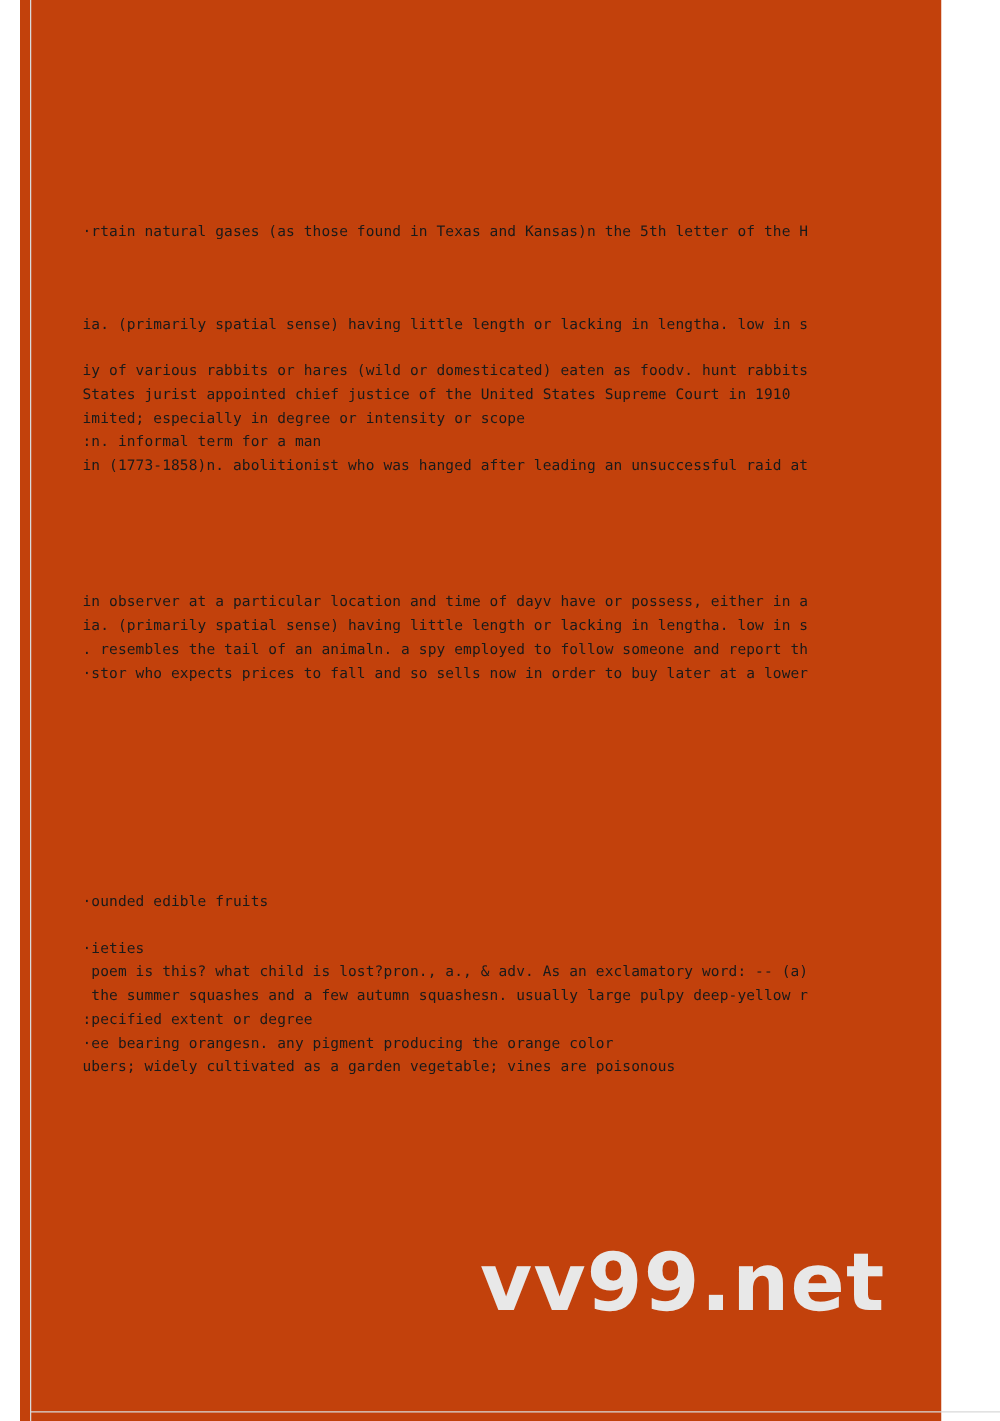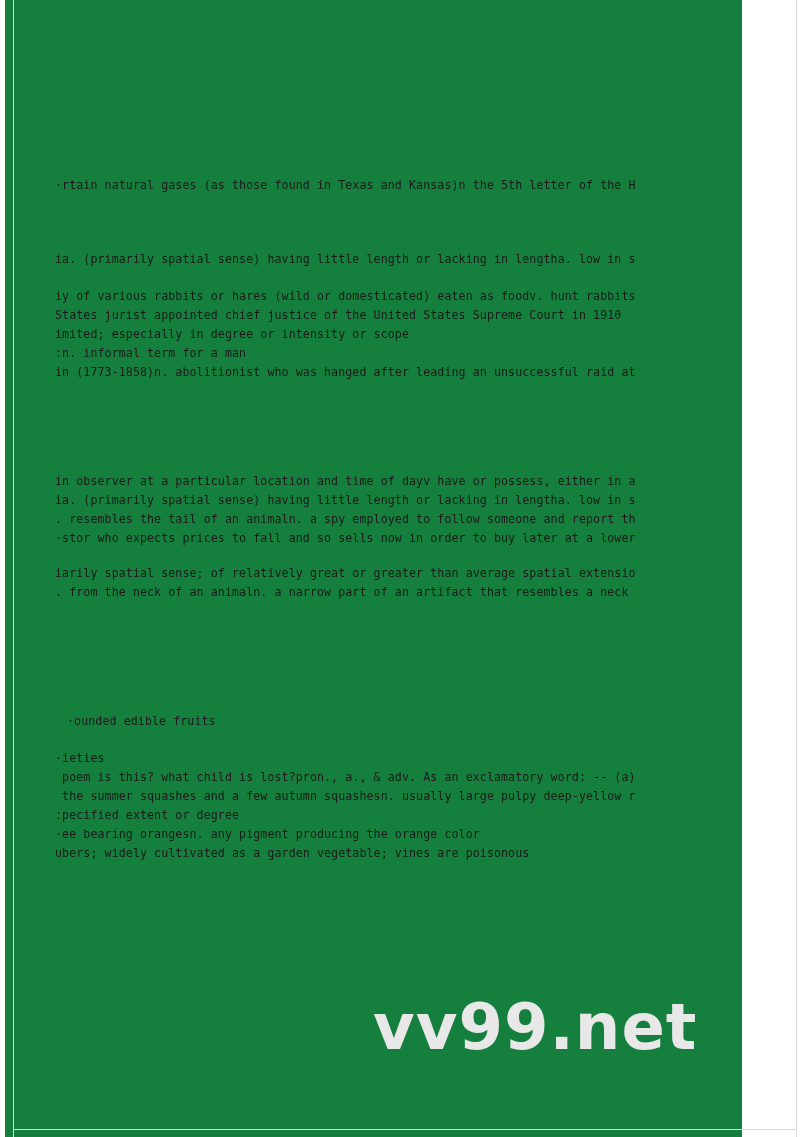--- a/index.html
+++ b/index.html
@@ -11,25 +11,25 @@
     width: 800px;
     height: 1137px;
     position: relative;
     font-family: "DejaVu Sans Mono", "Liberation Mono", monospace;
     overflow: hidden;
   }
 
   
   #page {
     position: absolute;
-    left: 5px;
+    left: 16px;
     top: 0;
     width: 737px;
     height: 1137px;
-    background: #15803d;
+    background: #c2410c;
     box-sizing: border-box;
   }
 
   
   #page-border-left {
     position: absolute;
     left: 8px;
     top: 0;
     width: 1px;
     height: 1137px;
@@ -100,19 +100,18 @@
   <div id="page-border-left"></div>
   <div id="page-border-right"></div>
   <div id="page-border-bottom"></div>
 
   <div id="content">
 
   <div class="block" style="top: 176px;"><div class="line">·rtain natural gases (as those found in Texas and Kansas)n the 5th letter of the H</div></div>
       <div class="block" style="top: 250px;"><div class="line">ia. (primarily spatial sense) having little length or lacking in lengtha. low in s</div></div>
       <div class="block" style="top: 287px;"><div class="line">iy of various rabbits or hares (wild or domesticated) eaten as foodv. hunt rabbits</div><div class="line">States jurist appointed chief justice of the United States Supreme Court in 1910</div><div class="line">imited; especially in degree or intensity or scope</div><div class="line">:n. informal term for a man</div><div class="line">in (1773-1858)n. abolitionist who was hanged after leading an unsuccessful raid at</div></div>
       <div class="block" style="top: 472px;"><div class="line">in observer at a particular location and time of dayv have or possess, either in a</div><div class="line">ia. (primarily spatial sense) having little length or lacking in lengtha. low in s</div><div class="line">. resembles the tail of an animaln. a spy employed to follow someone and report th</div><div class="line">·stor who expects prices to fall and so sells now in order to buy later at a lower</div></div>
-      <div class="block" style="top: 564px;"><div class="line">iarily spatial sense; of relatively great or greater than average spatial extensio</div><div class="line">. from the neck of an animaln. a narrow part of an artifact that resembles a neck</div></div>
-      <div class="block" style="top: 712px; margin-left: 12px;"><div class="line">·ounded edible fruits</div></div>
+      <div class="block" style="top: 712px;"><div class="line">·ounded edible fruits</div></div>
       <div class="block" style="top: 749px;"><div class="line">·ieties</div><div class="line"> poem is this? what child is lost?pron., a., &amp; adv. As an exclamatory word: -- (a)</div><div class="line"> the summer squashes and a few autumn squashesn. usually large pulpy deep-yellow r</div><div class="line">:pecified extent or degree</div><div class="line">·ee bearing orangesn. any pigment producing the orange color</div><div class="line">ubers; widely cultivated as a garden vegetable; vines are poisonous</div></div>
     </div>
 
   <div id="watermark">vv99.net</div>
 </div>
 
 </body></html>

